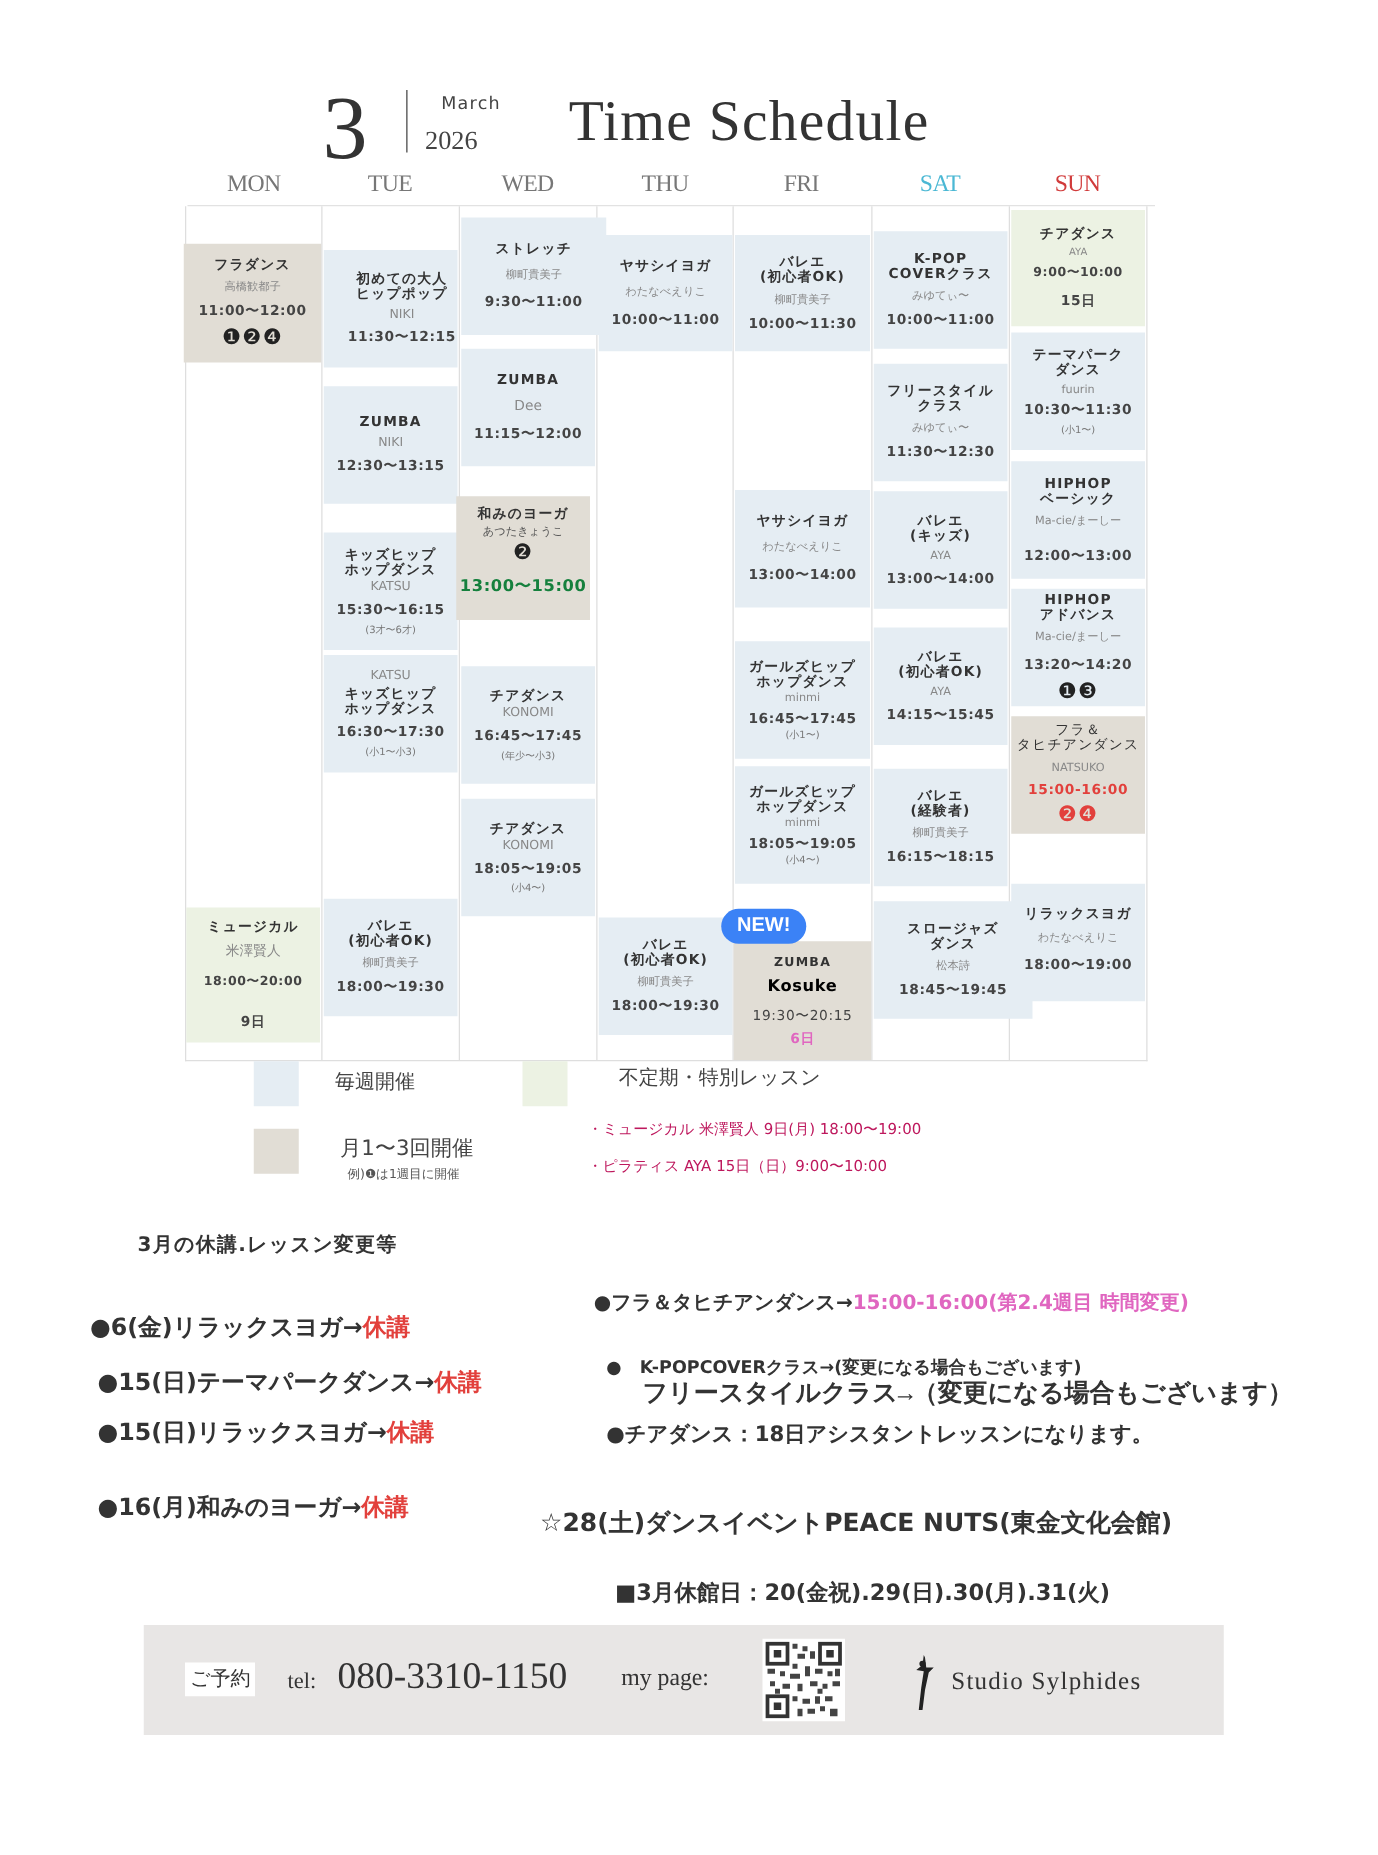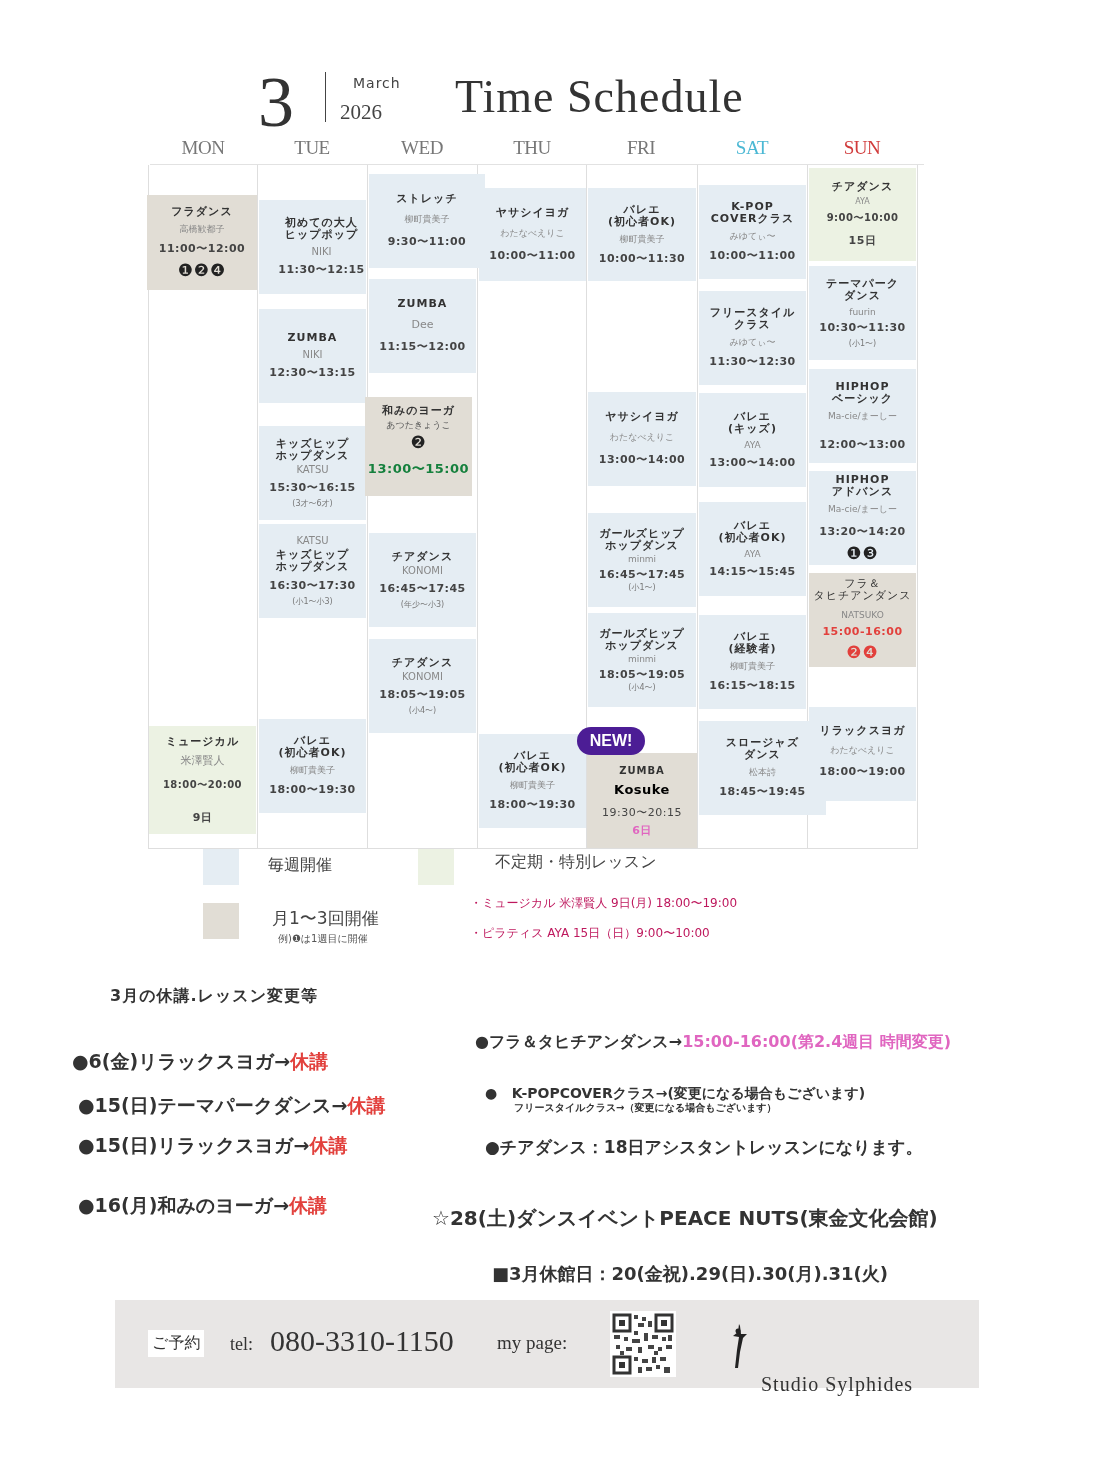--- a/index.html
+++ b/index.html
@@ -16,21 +16,21 @@
   .vline{top:165px;width:1px;height:683px;background:#dedede;}
   .blk{position:absolute;box-sizing:border-box;display:flex;flex-direction:column;align-items:center;justify-content:center;text-align:center;}
   .blue{background:#e5edf3;}
   .beige{background:#e1ddd5;}
   .green{background:#ecf2e3;}
   .cn{font-weight:bold;font-size:11px;line-height:12px;color:#333;letter-spacing:1px;}
   .in{font-size:9px;color:#888;margin-top:5px;}
   .tm{font-weight:bold;font-size:11px;color:#444;margin-top:5px;letter-spacing:0.5px;}
   .nt{font-size:8px;color:#777;margin-top:3px;}
   .circ{font-size:17px;color:#222;margin-top:4px;letter-spacing:1px;}
-  .new{left:577px;top:727px;width:68px;height:28px;border-radius:14px;background:#4c1d95;color:#fff;font-weight:bold;font-size:16px;text-align:center;line-height:28px;font-family:"Liberation Sans",sans-serif;}
+  .new{left:577px;top:727px;width:68px;height:28px;border-radius:14px;background:#3b82f6;color:#fff;font-weight:bold;font-size:16px;text-align:center;line-height:28px;font-family:"Liberation Sans",sans-serif;}
   .leg{width:36px;height:36px;}
   .legtxt{font-size:16px;color:#444;}
   .notes{font-size:12px;color:#be185d;}
   .sec{font-weight:bold;color:#333;}
   .red{color:#e2403c;}
   .pink{color:#e066c0;}
   .footer{left:115px;top:1300px;width:864px;height:88px;background:#e8e6e5;}
 </style>
 </head>
 <body>
@@ -275,21 +275,21 @@
   <span>●15(日)リラックスヨガ→</span><span class="red">休講</span>
 </div>
 <div class="abs sec" style="left:78px;top:1193px;font-size:19px;">
   <span>●16(月)和みのヨーガ→</span><span class="red">休講</span>
 </div>
 
 <div class="abs sec" style="left:475px;top:1032px;font-size:16px;">
   <span>●フラ＆タヒチアンダンス→</span><span class="pink">15:00-16:00(第2.4週目 時間変更)</span>
 </div>
 <div class="abs sec" style="left:485px;top:1085px;font-size:14px;white-space:pre;">●   K-POPCOVERクラス→(変更になる場合もございます)</div>
-<div class="abs sec" style="left:514px;top:1101px;font-size:10px;">フリースタイルクラス→（変更になる場合もございます）</div>
+<div class="abs sec" style="left:514px;top:1101px;font-size:20px;font-family:Liberation Mono, monospace;">フリースタイルクラス→（変更になる場合もございます）</div>
 <div class="abs sec" style="left:485px;top:1136px;font-size:17px;">●チアダンス：18日アシスタントレッスンになります。</div>
 
 <div class="abs sec" style="left:432px;top:1205px;font-size:20px;">☆28(土)ダンスイベントPEACE NUTS(東金文化会館)</div>
 <div class="abs sec" style="left:492px;top:1262px;font-size:18px;">■3月休館日：20(金祝).29(日).30(月).31(火)</div>
 
 <div class="abs footer">
   <div class="abs" style="left:33px;top:30px;background:#fff;padding:3px 4px;font-size:16px;color:#333;">ご予約</div>
   <div class="abs" style="left:115px;top:34px;font-family:'Liberation Serif',serif;font-size:18px;color:#333;">tel:</div>
   <div class="abs" style="left:155px;top:24px;font-family:'Liberation Serif',serif;font-size:30px;color:#333;">080-3310-1150</div>
   <div class="abs" style="left:382px;top:32px;font-family:'Liberation Serif',serif;font-size:19px;color:#333;">my page:</div>
@@ -332,14 +332,14 @@
           <rect x="44" y="40" width="4" height="4"></rect>
       </g>
     </svg>
   </div>
   <div class="abs" style="left:610px;top:22px;width:24px;height:48px;">
     <svg width="24" height="48" viewBox="0 0 24 48">
       <path d="M14 2 L13 10 L8 14 L14 15 L12 28 L10 46 L13 46 L15 30 L18 16 L22 12 L16 12 L15 4 Z" fill="#222"></path>
       <circle cx="13" cy="9" r="2.5" fill="#222"></circle>
     </svg>
   </div>
-  <div class="abs" style="left:646px;top:34px;font-family:'Liberation Serif',serif;font-size:20px;color:#333;letter-spacing:1px;margin-top:39px;">Studio Sylphides</div>
+  <div class="abs" style="left:646px;top:34px;font-family:'Liberation Serif',serif;font-size:20px;color:#333;letter-spacing:1px;">Studio Sylphides</div>
 </div>
 
 </body></html>

